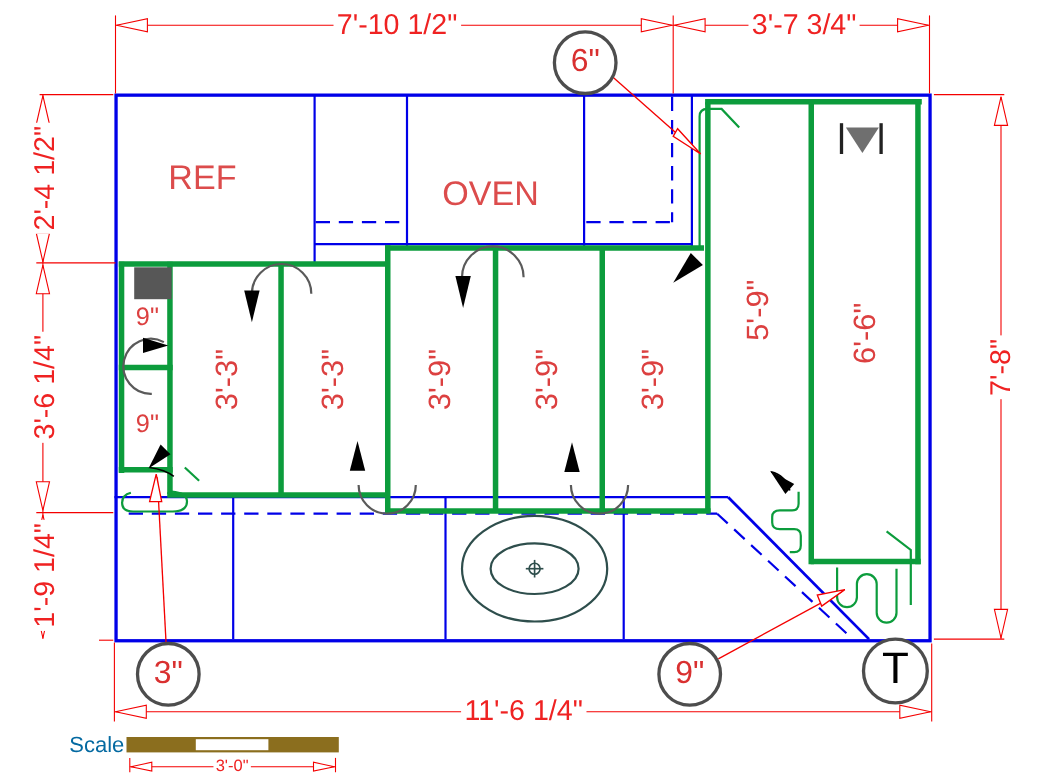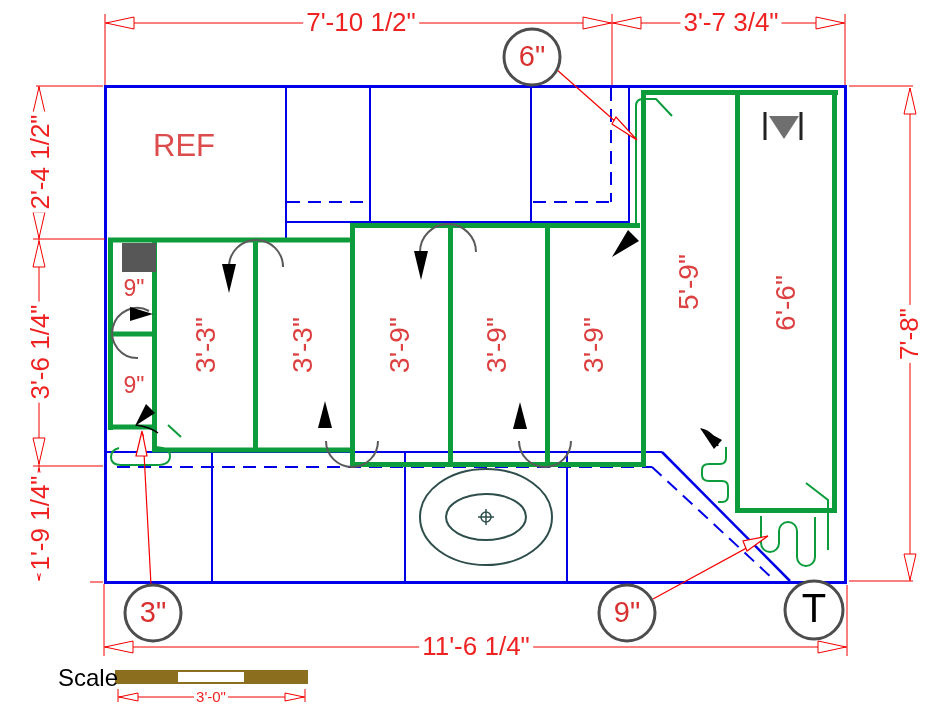--- a/index.html
+++ b/index.html
@@ -9,21 +9,21 @@
   .t{position:absolute;transform:translate(-50%,-50%);white-space:nowrap;line-height:1;}
   .rot{transform:translate(-50%,-50%) rotate(-90deg);}
   .dim{color:#ef2222;font-size:26px;background:#fff;padding:0 3px;}
   .dimrot{color:#ef2222;font-size:26px;background:#fff;padding:0 3px;
           transform:translate(-50%,-50%) rotate(-90deg);}
   .lbl{color:#dc4040;font-size:28px;}
   .lblh{color:#dc4040;font-size:23px;}
   .app{color:#dc4c4c;font-size:31px;}
   .callout{color:#d93030;font-size:29px;}
   .tletter{color:#000;font-size:40px;}
-  .scalelbl{color:#000000;font-size:24px;}
+  .scalelbl{color:#0369a1;font-size:20px;}
   .scaleval{color:#ef2222;font-size:15px;background:#fff;padding:0 2px;}
 </style>
 </head>
 <body>
 
 <div id="stage">
 
 <svg id="plan-svg" width="950" height="712" viewBox="0 0 950 712">
 
   <g stroke="#0000e8" fill="none">
@@ -188,21 +188,22 @@
 </svg>
 
 <div class="t dim" style="left:361px;top:22px">7'-10 1/2"</div>
 <div class="t dim" style="left:731px;top:22px">3'-7 3/4"</div>
 <div class="t dimrot" style="left:40px;top:162px">2'-4 1/2"</div>
 <div class="t dimrot" style="left:40px;top:352px">3'-6 1/4"</div>
 <div class="t dimrot" style="left:40px;top:523px">1'-9 1/4"</div>
 <div class="t dimrot" style="left:909px;top:334px">7'-8"</div>
 <div class="t dim" style="left:476px;top:646px">11'-6 1/4"</div>
 
-<div class="t app" style="left:184px;top:145px">REF</div>
+<div class="t app" style="left:184px;top:161px">REF</div>
+<div class="t app" style="left:446px;top:176px">OVEN</div>
 
 <div class="t lbl rot" style="left:206px;top:345px">3'-3"</div>
 <div class="t lbl rot" style="left:303px;top:345px">3'-3"</div>
 <div class="t lbl rot" style="left:400px;top:345px">3'-9"</div>
 <div class="t lbl rot" style="left:497px;top:345px">3'-9"</div>
 <div class="t lbl rot" style="left:594px;top:345px">3'-9"</div>
 <div class="t lbl rot" style="left:689px;top:282px">5'-9"</div>
 <div class="t lbl rot" style="left:786px;top:303px">6'-6"</div>
 <div class="t lblh" style="left:134px;top:288px">9"</div>
 <div class="t lblh" style="left:134px;top:385px">9"</div>

